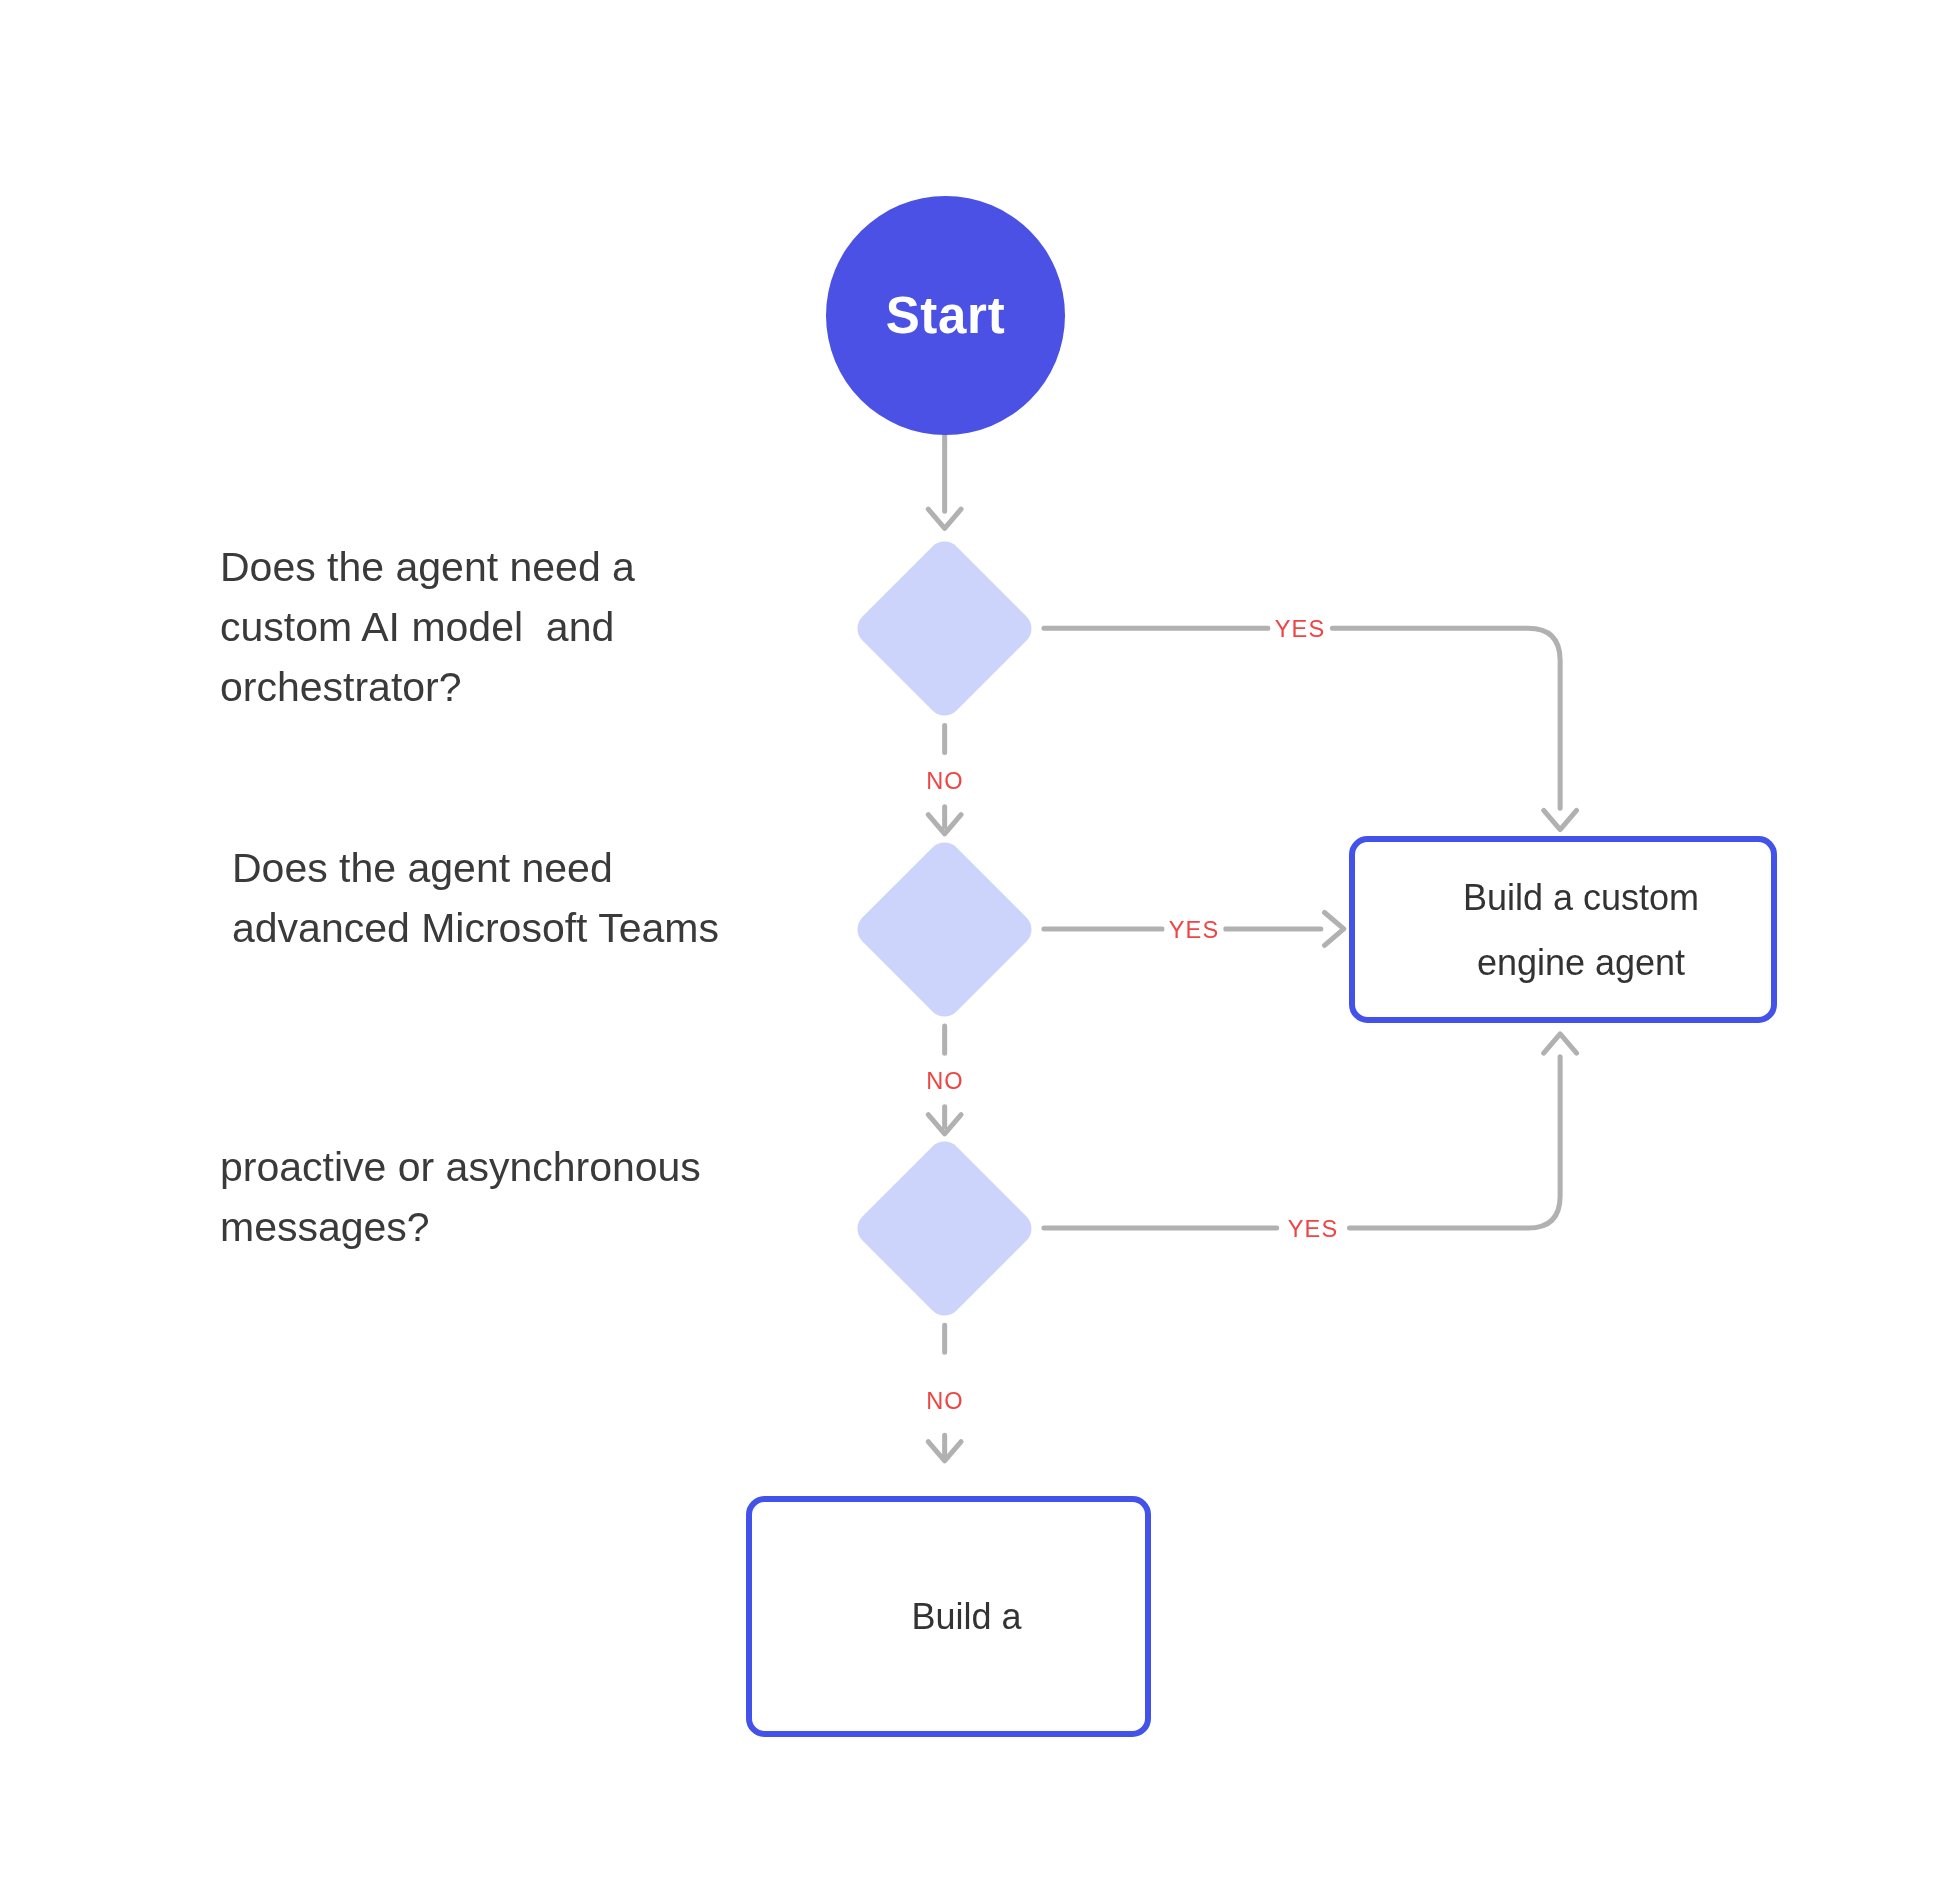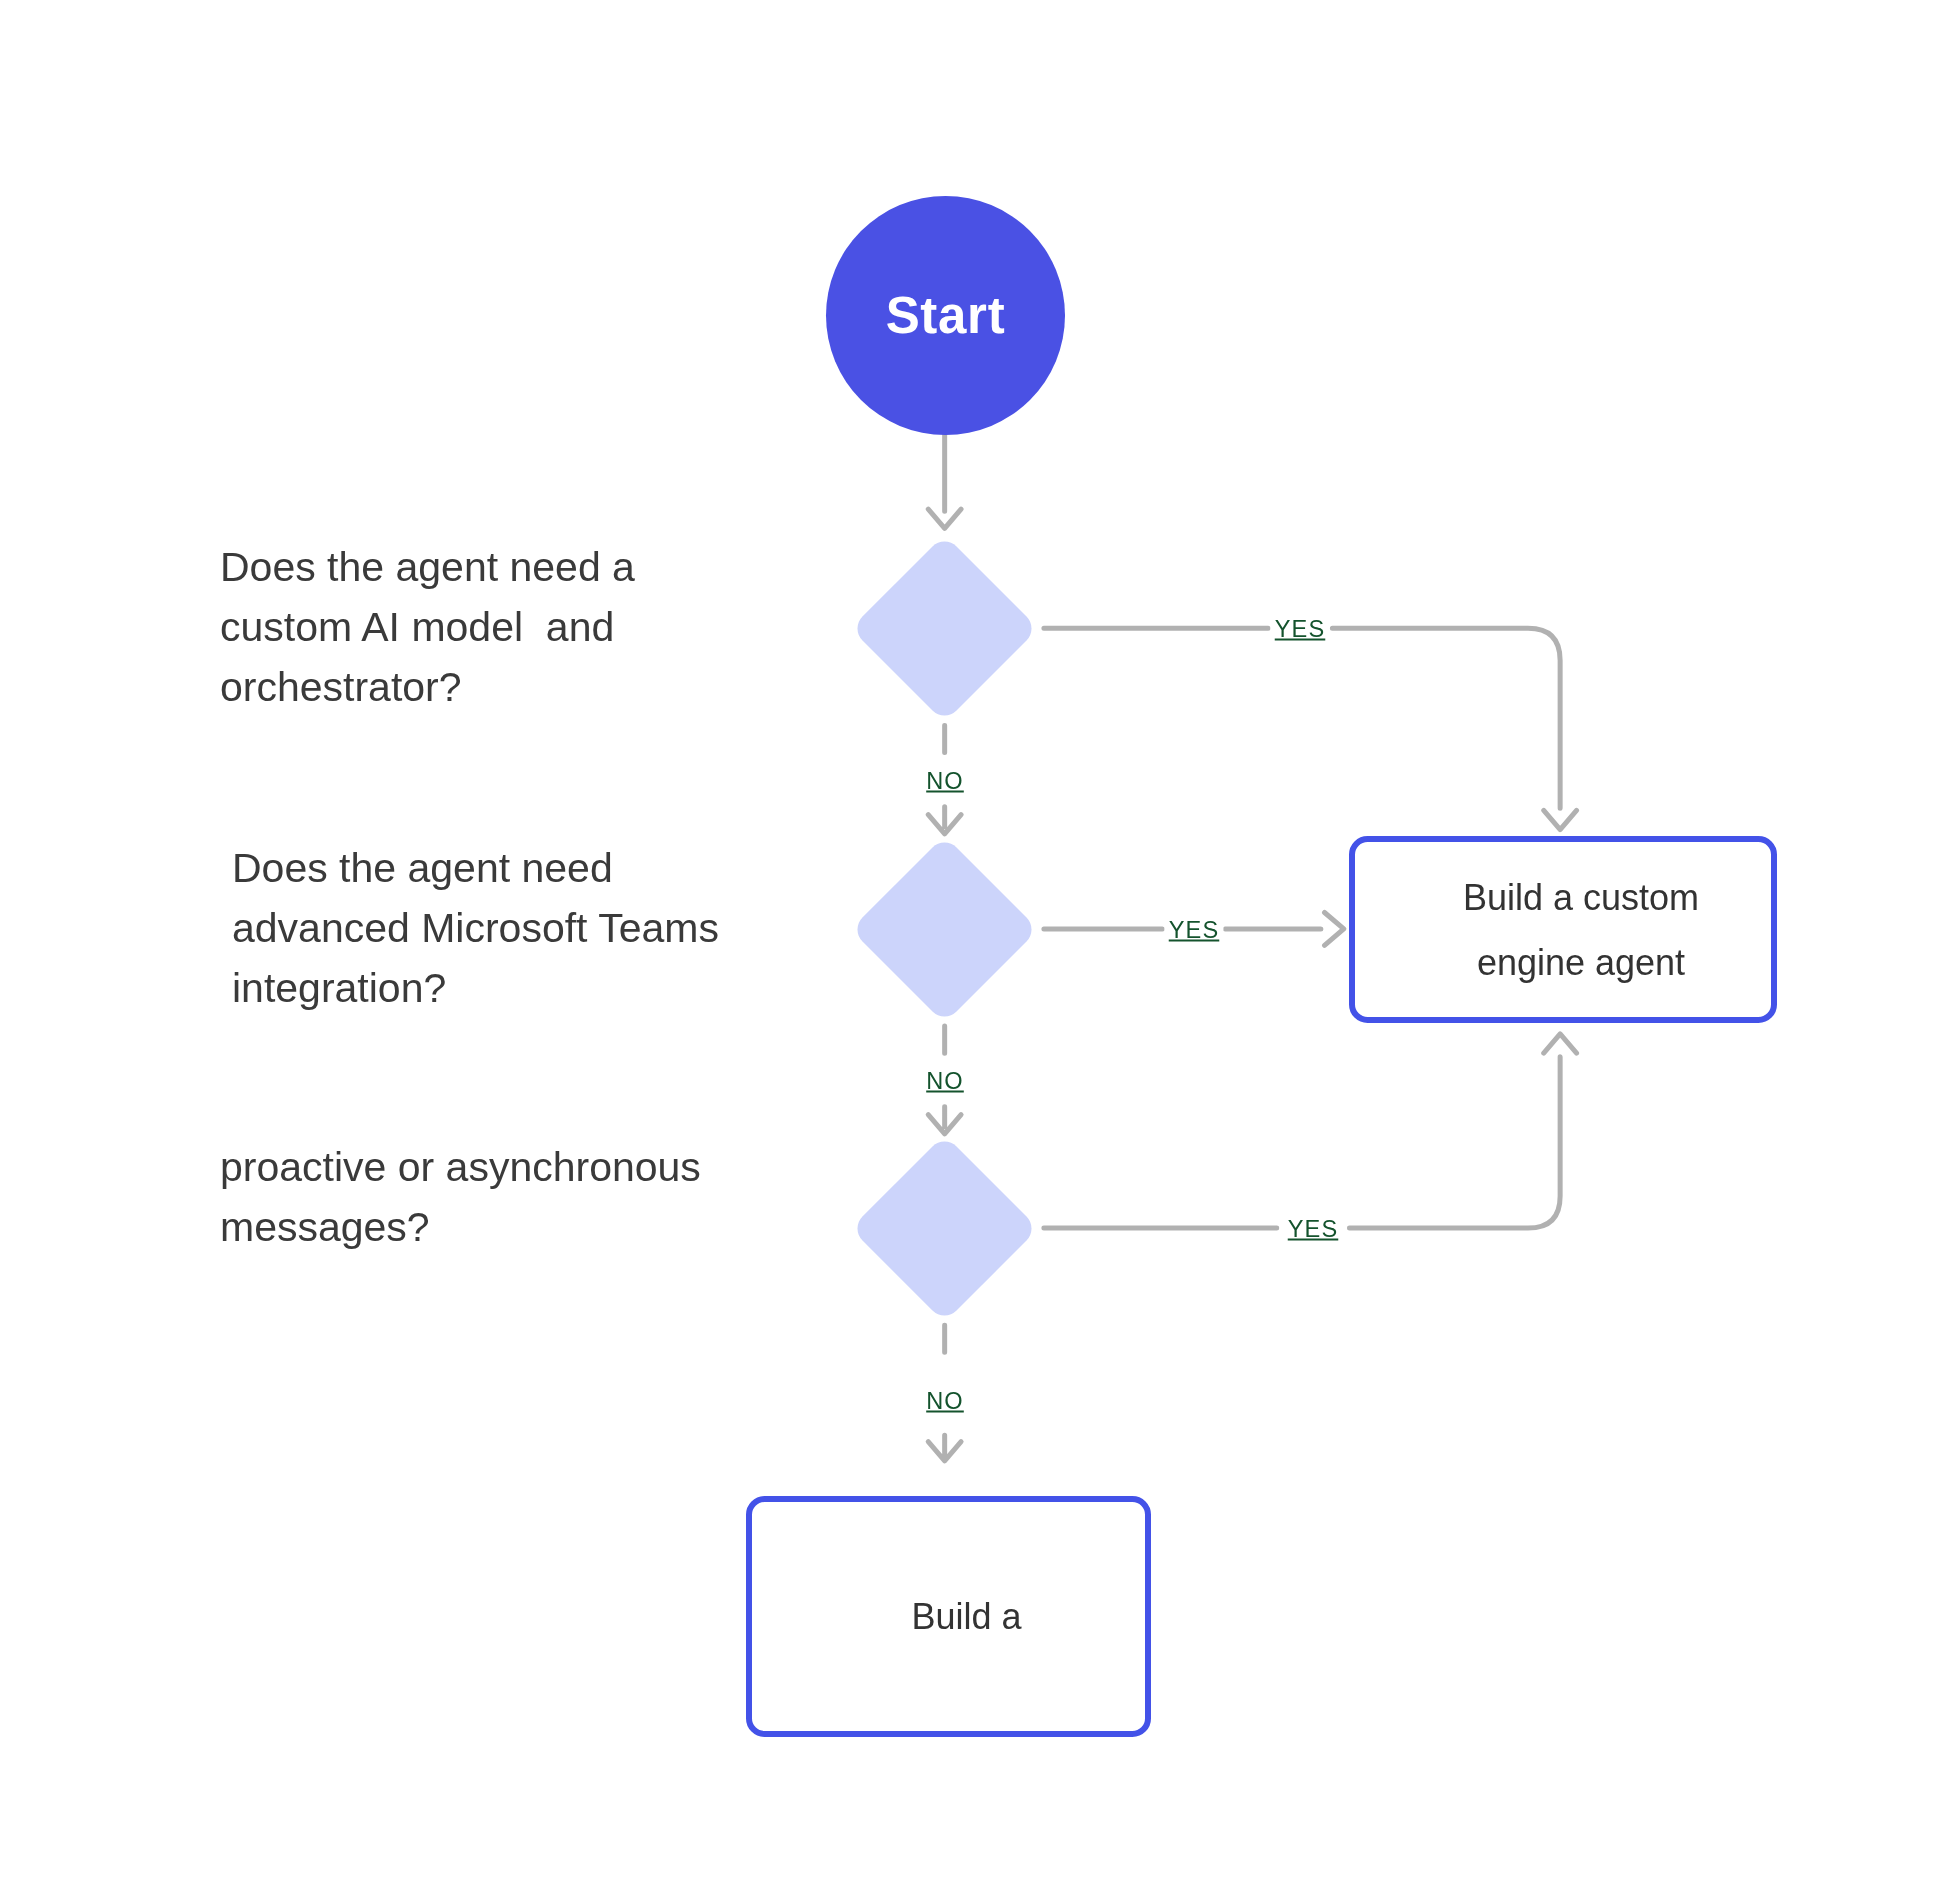--- a/index.html
+++ b/index.html
@@ -33,22 +33,22 @@
   .box-engine{left:1349px;top:836px;width:428px;height:187px;}
   .box-declarative{left:746px;top:1496px;width:405px;height:241px;}
   
   .q{position:absolute;color:#3A3A3A;font-size:41px;line-height:60px;font-weight:400;}
   .q span{display:block;white-space:pre;margin-left:36px;}
   .q1{left:184px;top:537px;}
   .q2{left:196px;top:838px;}
   .q3{left:184px;top:1137px;}
   
   .lbl{
-    position:absolute;transform:translate(-50%,-50%);color:#14532d;
-    font-size:23.6px;font-weight:500;letter-spacing:1.1px;background:#ffffff;padding:0 4.3px;text-decoration:underline;
+    position:absolute;transform:translate(-50%,-50%);color:#ef4444;
+    font-size:23.6px;font-weight:500;letter-spacing:1.1px;background:#ffffff;padding:0 4.3px;
   }
 </style>
 </head>
 <body>
 
 <div class="canvas">
 
   <svg class="wires" viewBox="0 0 2738 2654">
 
     <path d="M1323 595 V716 M1300 713 L1323 740 L1346 713"></path>
@@ -75,21 +75,20 @@
   <div class="diamond d3"></div>
 
   <div class="q q1">
     <span>Does the agent need a</span>
     <span>custom AI model  and</span>
     <span>orchestrator?</span>
   </div>
   <div class="q q2">
     <span>Does the agent need</span>
     <span>advanced Microsoft Teams</span>
-    <span>integration?</span>
   </div>
   <div class="q q3">
     <span>proactive or asynchronous</span>
     <span>messages?</span>
   </div>
 
   <div class="lbl" style="left:1300px;top:629px;">YES</div>
   <div class="lbl" style="left:945px;top:781px;">NO</div>
   <div class="lbl" style="left:1194px;top:930px;">YES</div>
   <div class="lbl" style="left:945px;top:1081px;">NO</div>

